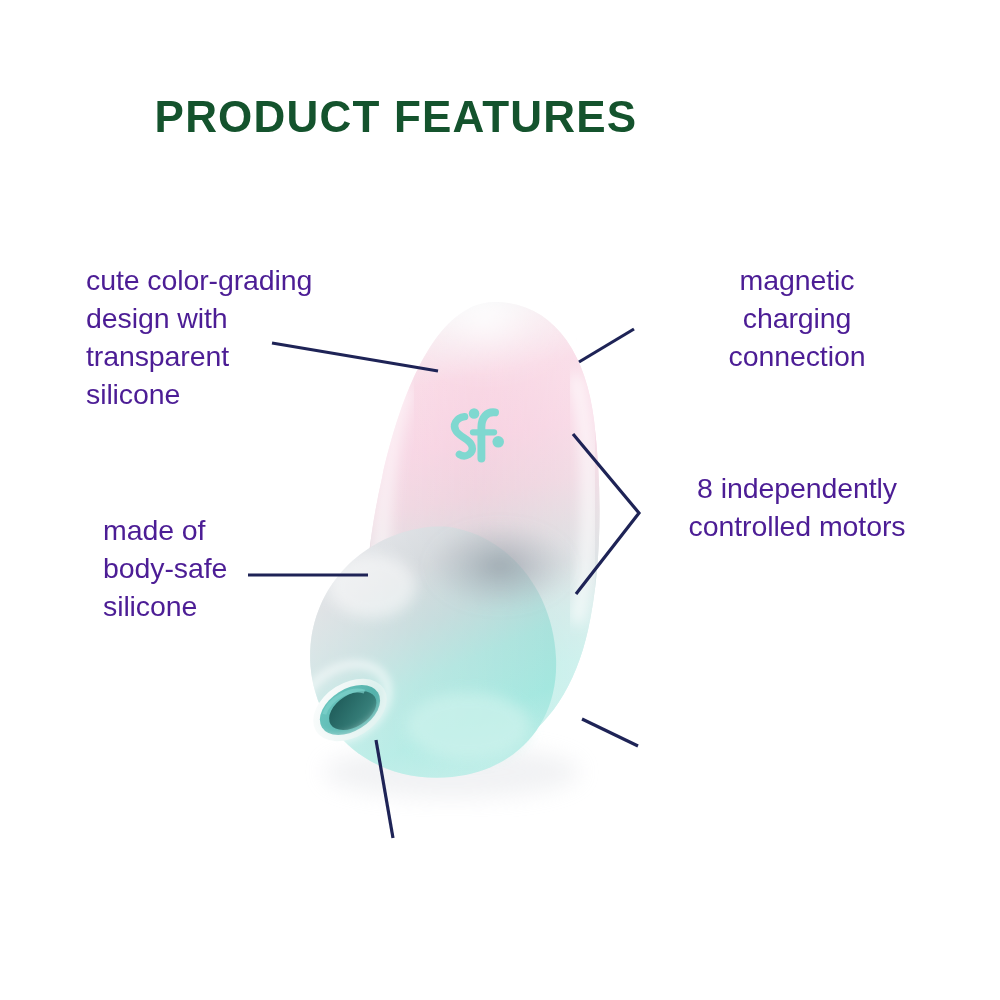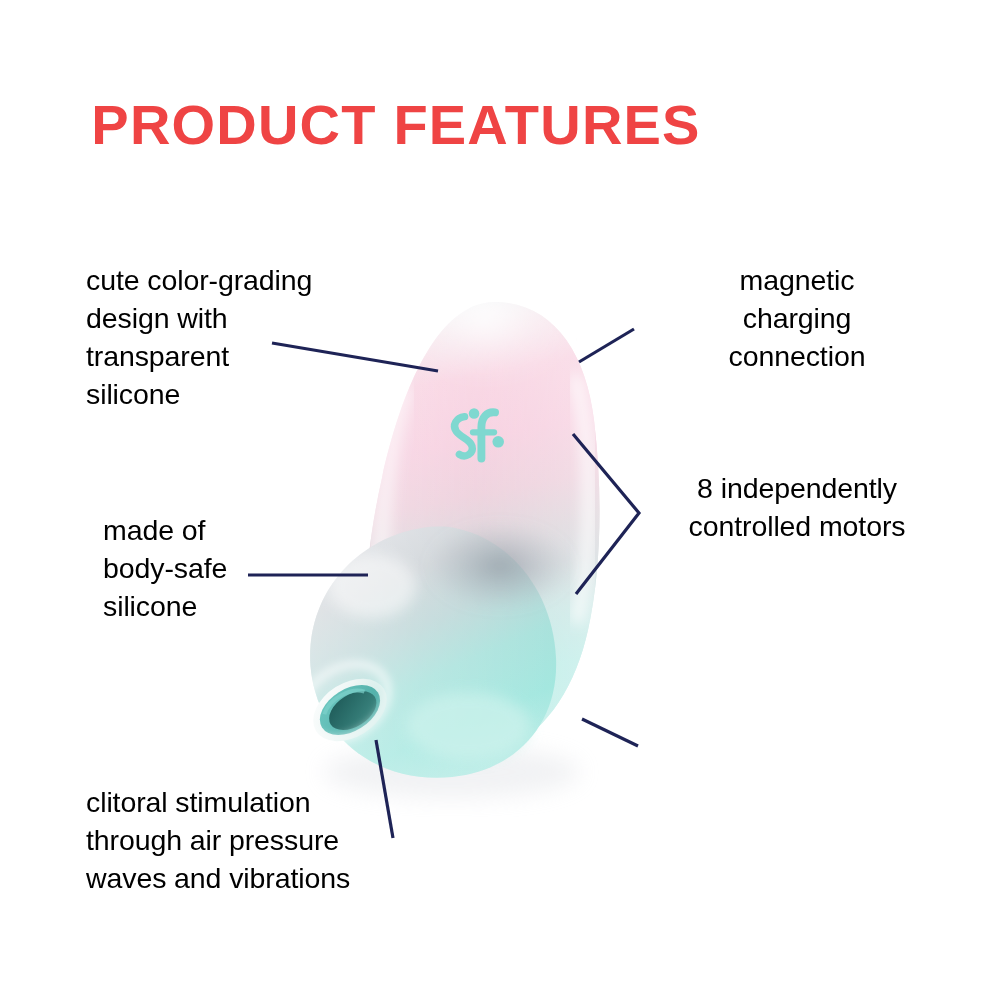--- a/index.html
+++ b/index.html
@@ -20,31 +20,31 @@
     width: 1000px;
     height: 1000px;
     background: #ffffff;
   }
   .title {
     position: absolute;
     top: 92px;
     left: 0;
     width: 792px;
     text-align: center;
-    font-size: 56px;
+    font-size: 44px;
     font-weight: bold;
     letter-spacing: 1.2px;
-    color: #ef4444;
+    color: #14532d;
     font-family: "Liberation Sans", sans-serif;
   }
   .label {
     position: absolute;
     font-size: 28.5px;
     line-height: 1.33;
-    color: #000000;
+    color: #4c1d95;
     font-family: "Liberation Sans", sans-serif;
     white-space: pre-line;
     font-weight: 500;
     letter-spacing: -0.1px;
   }
   .label-left {
     text-align: left;
   }
   .label-right {
     text-align: center;
@@ -245,23 +245,20 @@
 
   <div class="label label-left" id="lbl-color-grading">cute color-grading
 design with
 transparent
 silicone</div>
 
   <div class="label label-left" id="lbl-body-safe">made of
 body-safe
 silicone</div>
 
-  <div class="label label-left" id="lbl-clitoral">clitoral stimulation
-through air pressure
-waves and vibrations</div>
 
   <div class="label label-right" id="lbl-magnetic">magnetic
 charging
 connection</div>
 
   <div class="label label-right" id="lbl-motors">8 independently
 controlled motors</div>
 
 
 </div>

